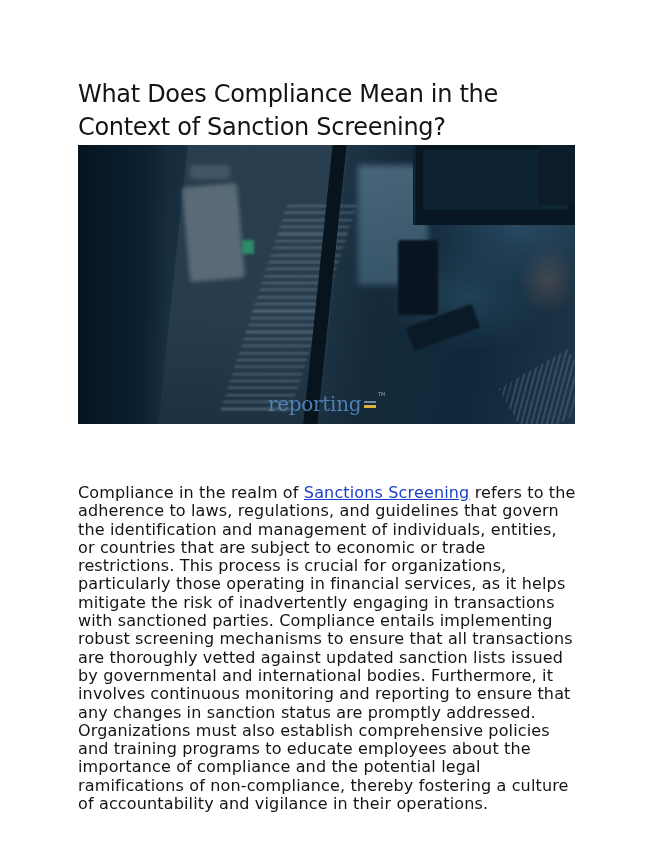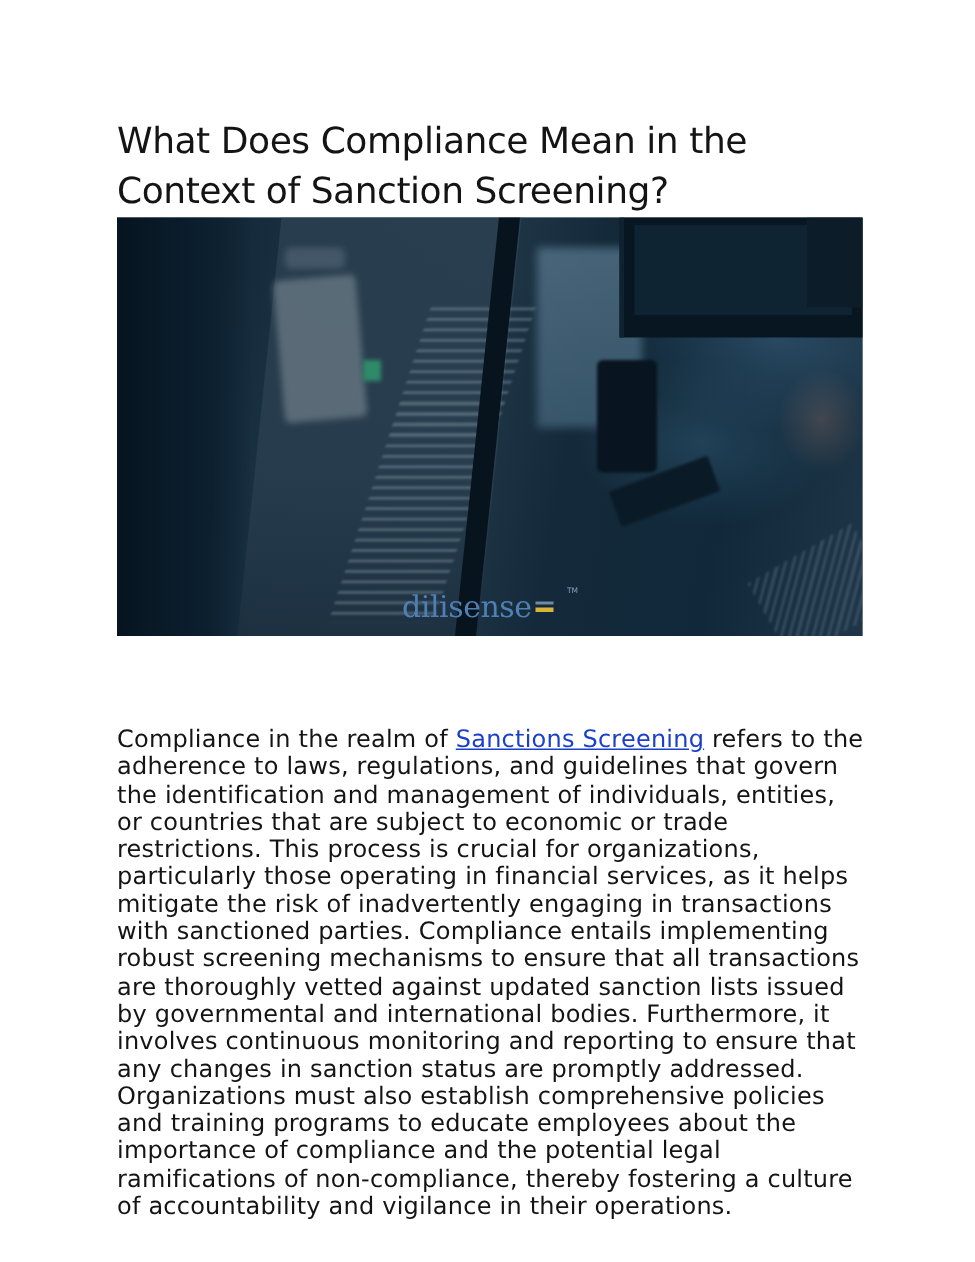--- a/index.html
+++ b/index.html
@@ -202,20 +202,20 @@
     <div class="layer window-light"></div>
     <div class="layer monitor-right"></div>
     <div class="layer monitor-right-inner"></div>
     <div class="layer monitor-right-inner2"></div>
     <div class="layer warm"></div>
     <div class="layer cup"></div>
     <div class="layer phone"></div>
     <div class="layer keyboard"></div>
 
     <div class="logo">
-      <span>dilisense</span><span class="logo-mark"><span class="bar1"></span><span class="bar2"></span></span>
+      <span>reporting</span><span class="logo-mark"><span class="bar1"></span><span class="bar2"></span></span>
     </div>
     <div class="logo-tm">TM</div>
   </div>
 
   <p class="body-text"><span>Compliance in the realm of </span><a>Sanctions Screening</a><span> refers to the adherence to laws, regulations, and guidelines that govern the identification and management of individuals, entities, or countries that are subject to economic or trade restrictions. This process is crucial for organizations, particularly those operating in financial services, as it helps mitigate the risk of inadvertently engaging in transactions with sanctioned parties. Compliance entails implementing robust screening mechanisms to ensure that all transactions are thoroughly vetted against updated sanction lists issued by governmental and international bodies. Furthermore, it involves continuous monitoring and reporting to ensure that any changes in sanction status are promptly addressed. Organizations must also establish comprehensive policies and training programs to educate employees about the importance of compliance and the potential legal ramifications of non-compliance, thereby fostering a culture of accountability and vigilance in their operations.</span></p>
 
 </div>
 
 </body></html>

